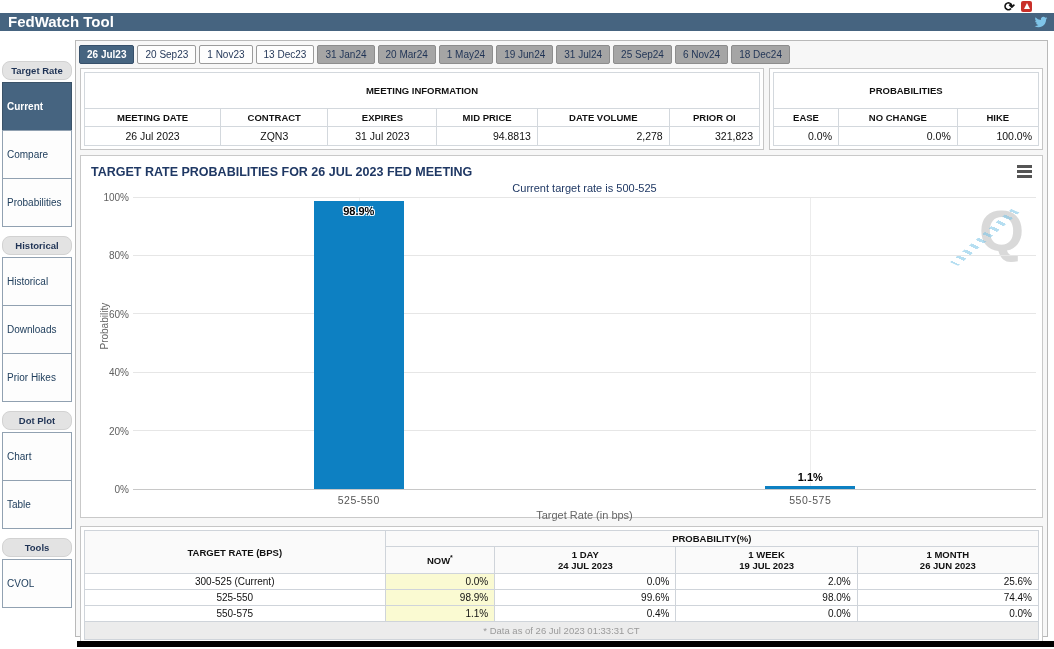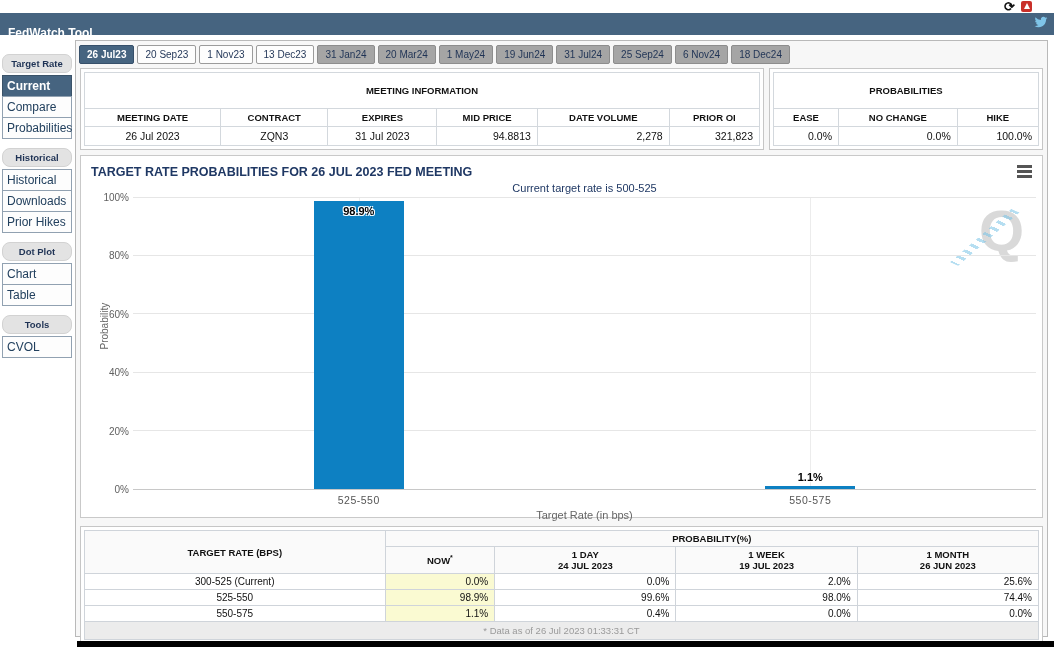--- a/index.html
+++ b/index.html
@@ -5,30 +5,30 @@
   * { box-sizing: border-box; margin: 0; padding: 0; }
   html,body { width:1054px; height:649px; overflow:hidden; background:#fff;
               font-family:"Liberation Sans", sans-serif; }
   .top-strip { position:absolute; left:0; top:0; width:1054px; height:13px; background:#fff; }
   .top-icons { position:absolute; right:22px; top:0; height:13px; display:flex; gap:6px; align-items:center; }
   .refresh-glyph { font-size:13px; line-height:11px; color:#111; font-weight:bold; cursor:pointer; }
   .pdf-glyph { width:11px; height:11px; background:#c9302a; border-radius:2px; position:relative; cursor:pointer; }
   .pdf-glyph::after { content:""; position:absolute; left:3px; top:2px; width:0; height:0;
                       border-left:3px solid transparent; border-right:3px solid transparent; border-bottom:6px solid #fff; }
   .app-bar { position:absolute; left:0; top:13px; width:1054px; height:18px; background:#466480;
-             color:#fff; font-size:12px; font-weight:bold; line-height:18px; padding:11px 8px; }
+             color:#fff; font-size:15px; font-weight:bold; line-height:18px; padding:0 8px; }
   .app-bar .tw { position:absolute; right:6px; top:2px; width:14px; height:14px; cursor:pointer; }
 
   
   .sidebar { position:absolute; left:2px; top:45px; width:70px; }
   .side-header { background:#e3e3e3; border:1px solid #d2d2d2; border-radius:8px; color:#1f3355;
                  font-size:9.5px; font-weight:bold; text-align:center; padding:3px 0; margin:9px 0 3px 0; }
-  .side-header:first-child { margin-top:9px;border-radius:7px; }
-  .side-item { background:#fdfdfd; border:1px solid #91a1b1; color:#22405e; font-size:12px;
-               padding:3px 4px; margin-top:-1px; cursor:pointer; }
+  .side-header:first-child { margin-top:16px; }
+  .side-item { background:#fdfdfd; border:1px solid #91a1b1; color:#22405e; font-size:10px;
+               padding:18px 4px; margin-top:-1px; cursor:pointer; }
   .side-item.selected { background:#466480; border-color:#3a5268; color:#fff; font-weight:bold; }
 
   
   .main { position:absolute; left:75px; top:40px; width:973px; height:597px;
           background:#f7f7f7; border:1px solid #b9b9b9; }
   .tabs { padding:3px 3px 2px 3px; white-space:nowrap; }
   .tab { display:inline-block; font-size:10px; padding:3px 7px; margin-right:3px; border:1px solid #9b9b9b;
          border-radius:2px; color:#1f3355; background:#fdfdfd; cursor:pointer; }
   .tab.selected { background:#466480; border-color:#37506a; color:#fff; font-weight:bold; }
   .tab.projected { background:#a5a5a5; border-color:#8d8d8d; }

